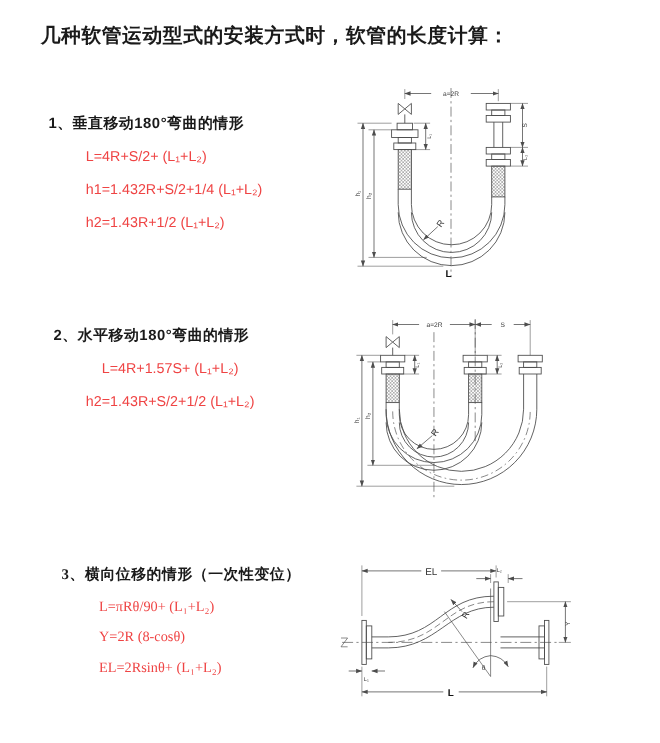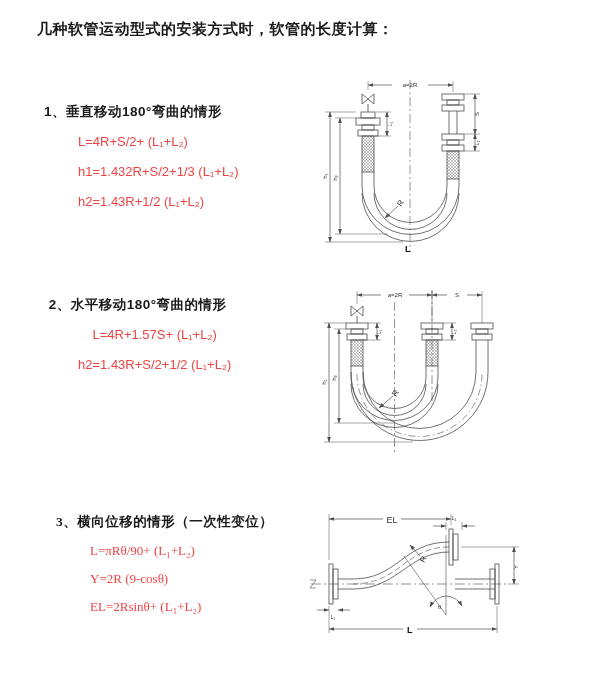--- a/index.html
+++ b/index.html
@@ -6,21 +6,21 @@
   html,body { width:600px; height:675px; }
   body {
     position:relative;
     background:#ffffff;
     font-family:"Liberation Sans","DejaVu Sans",sans-serif;
     color:#1a1a1a;
     overflow:hidden;
   }
   .page-title {
     position:absolute; left:37px; top:20px;
-    font-size:15px; font-weight:bold; letter-spacing:0.5px;
+    font-size:18px; font-weight:bold; letter-spacing:0.5px;
     white-space:nowrap;
   }
   .section { position:absolute; }
   .section-heading {
     font-size:13.5px; font-weight:bold; letter-spacing:0.5px;
     margin-bottom:6px; white-space:nowrap;
   }
   .formula {
     font-size:13px; font-weight:400; color:#ef4444;
     margin-left:34px; line-height:30px; white-space:nowrap;
@@ -36,34 +36,34 @@
   .len-label { font-size:9px; font-weight:bold; fill:#111; }
 </style>
 </head>
 <body>
 
 <div class="page-title">几种软管运动型式的安装方式时，软管的长度计算：</div>
 
 <div class="section s1" style="left:44px; top:103px;">
   <div class="section-heading">1、垂直移动180°弯曲的情形</div>
   <div class="formula">L=4R+S/2+ (L₁+L₂)</div>
-  <div class="formula">h1=1.432R+S/2+1/3 (L₁+L₂)</div>
+  <div class="formula">h1=1.432R+S/2+1/4 (L₁+L₂)</div>
   <div class="formula">h2=1.43R+1/2 (L₁+L₂)</div>
 </div>
 
 <div class="section s2" style="left:44px; top:296px;text-align:center;">
   <div class="section-heading">2、水平移动180°弯曲的情形</div>
   <div class="formula">L=4R+1.57S+ (L₁+L₂)</div>
   <div class="formula">h2=1.43R+S/2+1/2 (L₁+L₂)</div>
 </div>
 
 <div class="section s3" style="left:56px; top:513px;font-family:Liberation Serif, serif;">
   <div class="section-heading">3、横向位移的情形（一次性变位）</div>
   <div class="formula">L=πRθ/90+ (L₁+L₂)</div>
-  <div class="formula">Y=2R (9-cosθ)</div>
+  <div class="formula">Y=2R (8-cosθ)</div>
   <div class="formula">EL=2Rsinθ+ (L₁+L₂)</div>
 </div>
 
 <svg class="diagram" style="left:308px; top:68px;" width="212" height="190" viewBox="0 0 212 190">
   <defs>
     <marker id="ar" viewBox="0 0 8 8" refX="7.5" refY="4" markerWidth="8" markerHeight="8" orient="auto-start-reverse">
       <path d="M0,1.2 L8,4 L0,6.8 z" fill="#4d4d4d"></path>
     </marker>
     <pattern id="braid" width="3" height="3" patternUnits="userSpaceOnUse">
       <path d="M0,0 L3,3 M3,0 L0,3" stroke="#777" stroke-width="0.45"></path>

